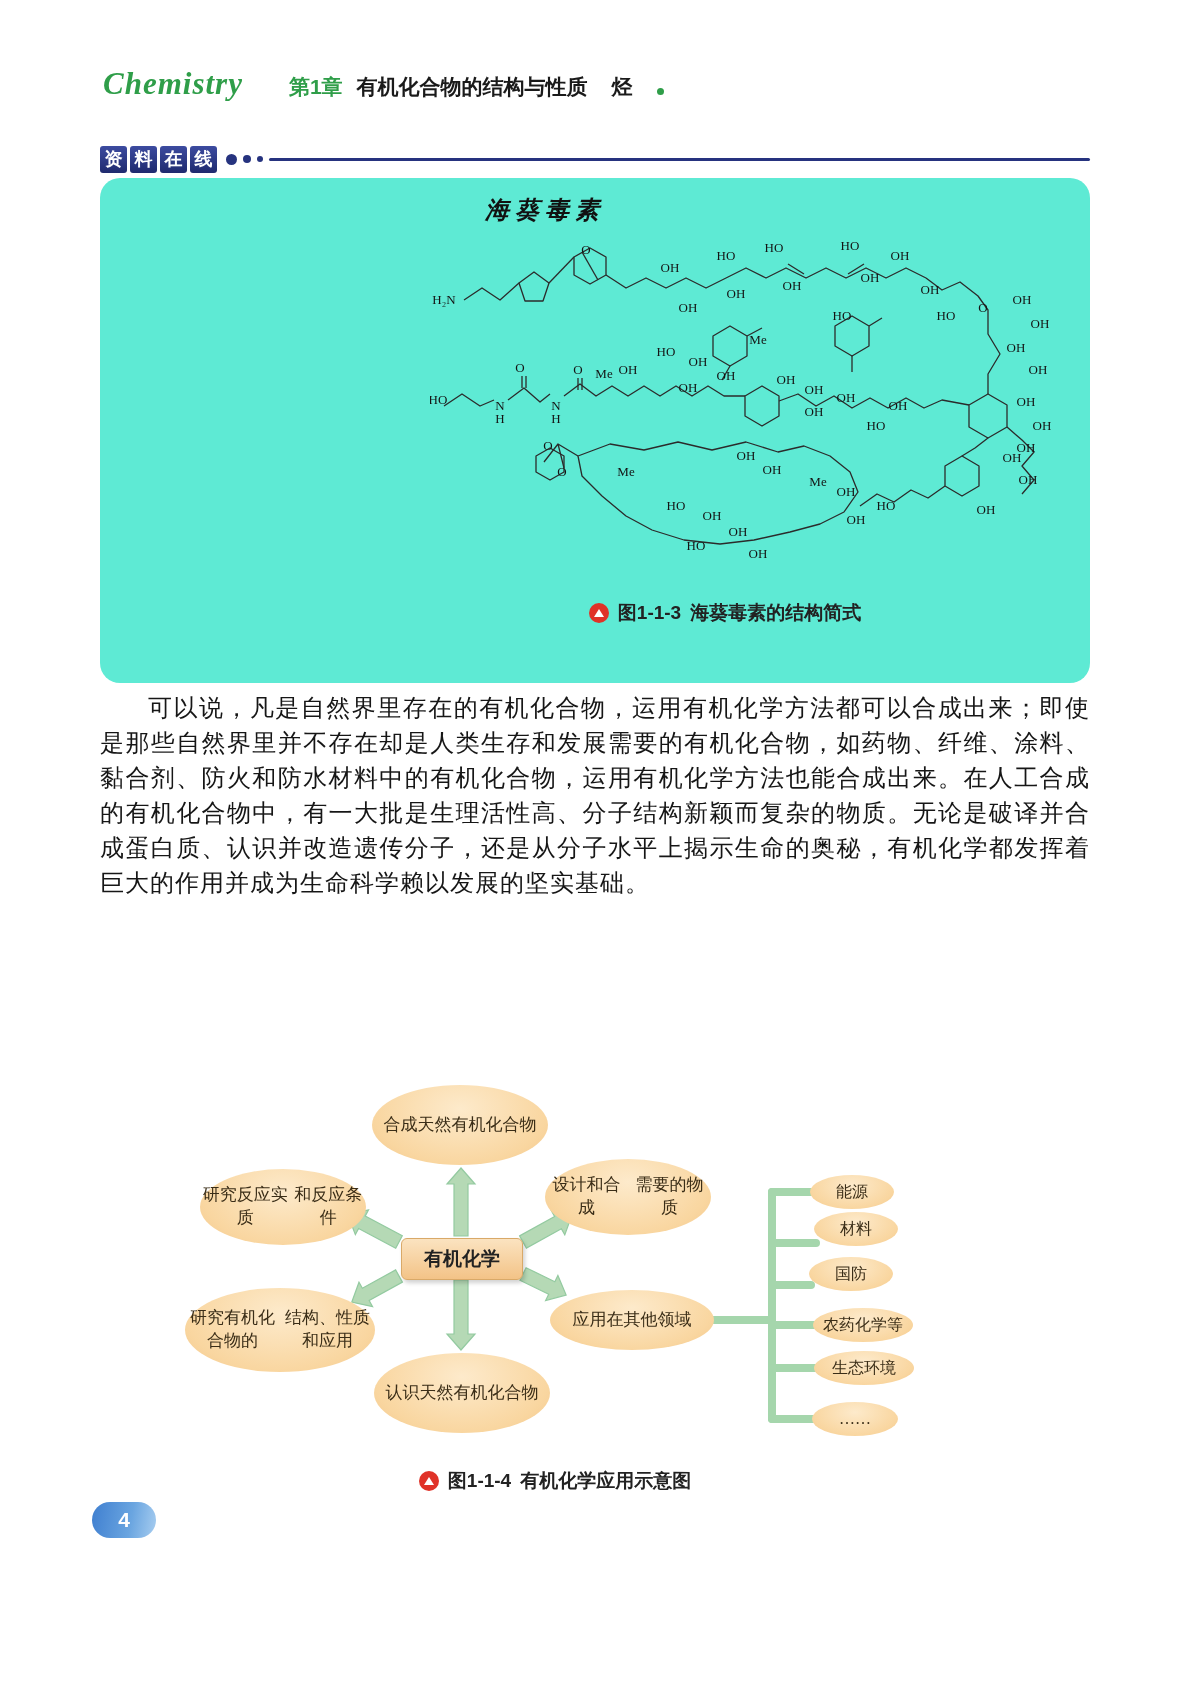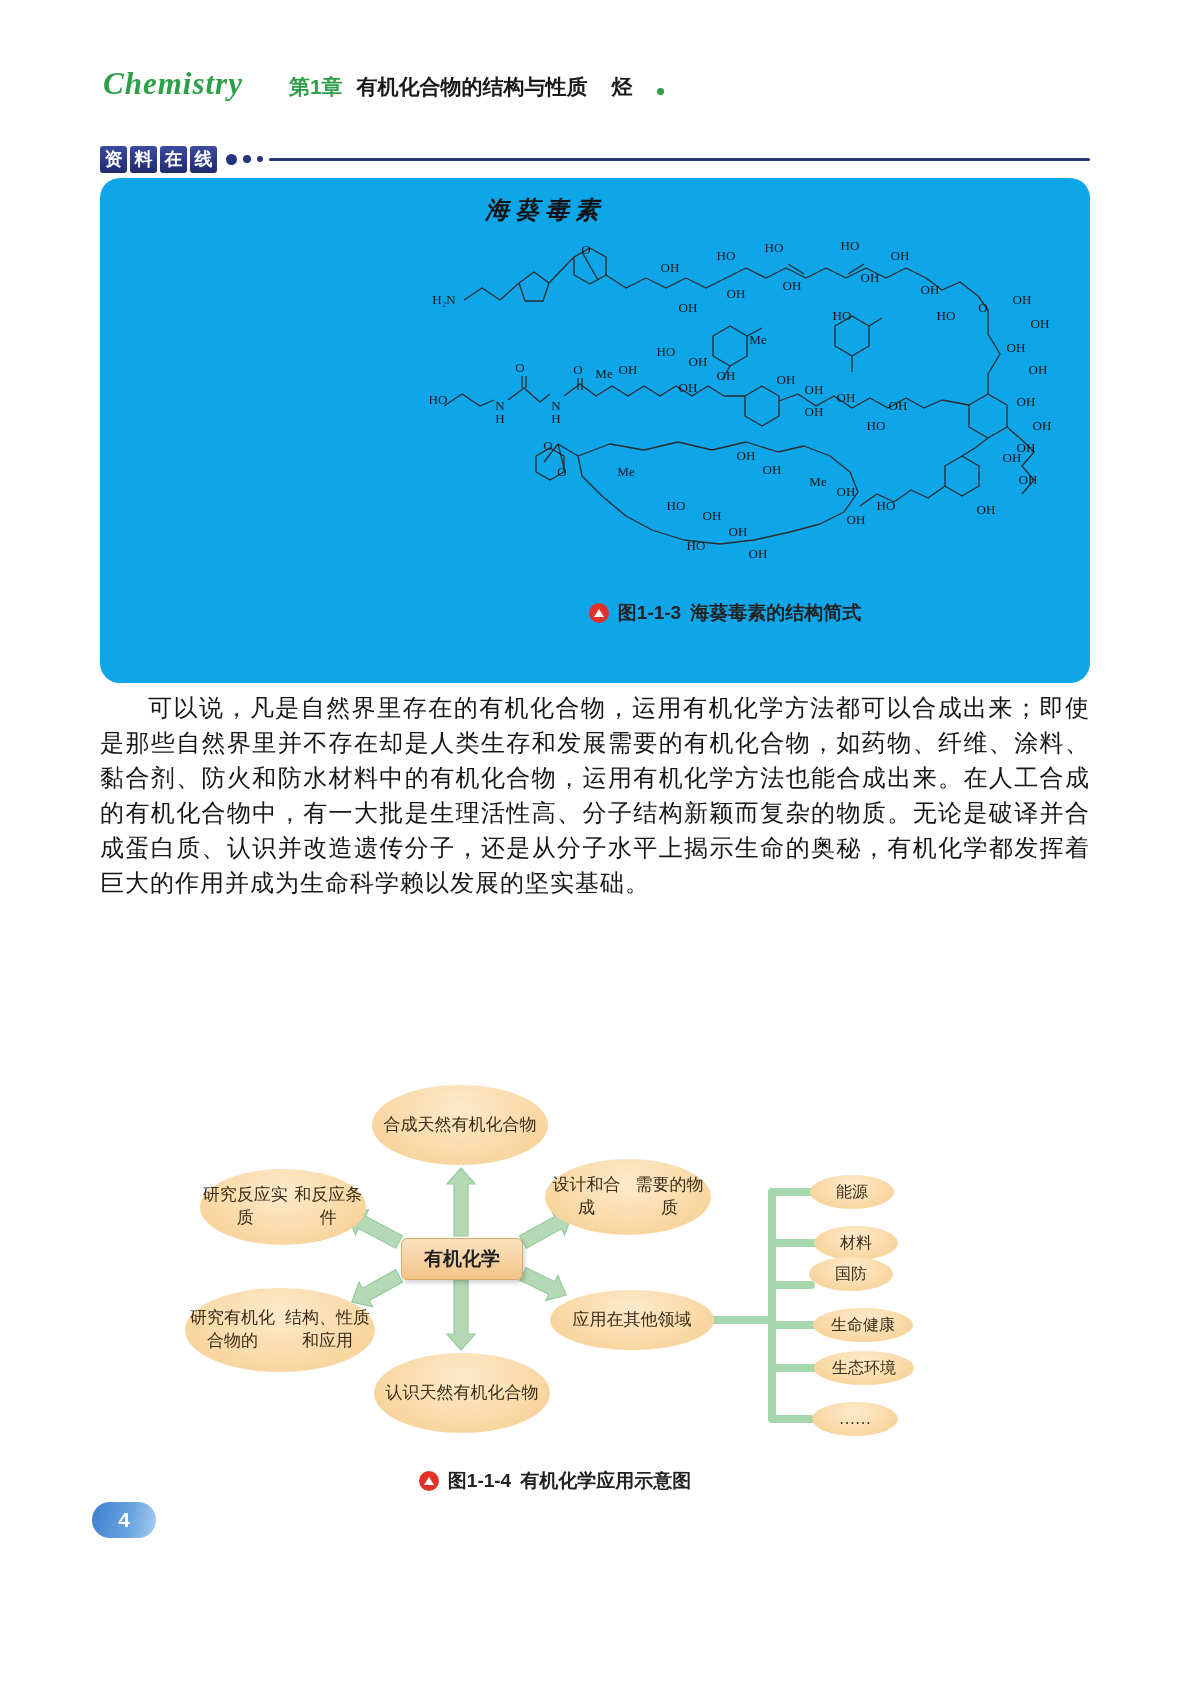--- a/index.html
+++ b/index.html
@@ -21,21 +21,21 @@
         background:linear-gradient(#3c4ba0,#1f2a6e);color:#fff;font-weight:700;font-size:18px;
         display:flex;align-items:center;justify-content:center;}
   .zdot{border-radius:50%;background:#26337f;margin-left:6px;}
   .zdot.d1{width:11px;height:11px;}
   .zdot.d2{width:8px;height:8px;}
   .zdot.d3{width:6px;height:6px;}
   .zline{flex:1;height:3px;background:#26337f;margin-left:6px;border-radius:2px;}
 
   
   .infobox{position:absolute;left:100px;top:178px;width:990px;height:505px;
-        background:#0ea5e9;border-radius:20px;}
+        background:#5eead4;border-radius:20px;}
   .infobox-title{position:absolute;left:350px;top:16px;width:190px;text-align:center;
         font-family:"Liberation Serif",serif;font-style:italic;font-weight:700;
         font-size:24px;color:#111;letter-spacing:6px;}
   .infobox-text{position:absolute;left:26px;top:50px;width:308px;
         font-size:20px;line-height:36px;color:#141414;text-align:justify;letter-spacing:1px;}
   .infobox-text p{margin:0;text-indent:2em;}
   #structure-svg{position:absolute;left:330px;top:46px;width:650px;height:360px;}
   #structure-svg path,#structure-svg polygon{fill:none;stroke:#2b2b2b;stroke-width:1.3;stroke-linejoin:round;}
   #structure-svg text{font:13px "Liberation Serif",serif;fill:#141414;text-anchor:middle;}
 
@@ -258,28 +258,28 @@
       <span>认识天然</span>
       <span>有机化合物</span>
     </div>
     <div class="node" style="left:450px;top:210px;width:164px;height:60px;">
       <span>应用在其他领域</span>
     </div>
 
     <div class="node small" style="left:710px;top:95px;width:84px;height:34px;">
       <span>能源</span>
     </div>
-    <div class="node small" style="left:714px;top:146px;width:84px;height:34px;">
+    <div class="node small" style="left:714px;top:132px;width:84px;height:34px;">
       <span>材料</span>
     </div>
     <div class="node small" style="left:709px;top:177px;width:84px;height:34px;">
       <span>国防</span>
     </div>
     <div class="node small" style="left:713px;top:228px;width:100px;height:34px;">
-      <span>生命健康</span>
+      <span>农药化学等</span>
     </div>
     <div class="node small" style="left:714px;top:271px;width:100px;height:34px;">
       <span>生态环境</span>
     </div>
     <div class="node small" style="left:712px;top:322px;width:86px;height:34px;">
       <span>……</span>
     </div>
 
     <div class="caption-2">
       <div class="fig-caption">

